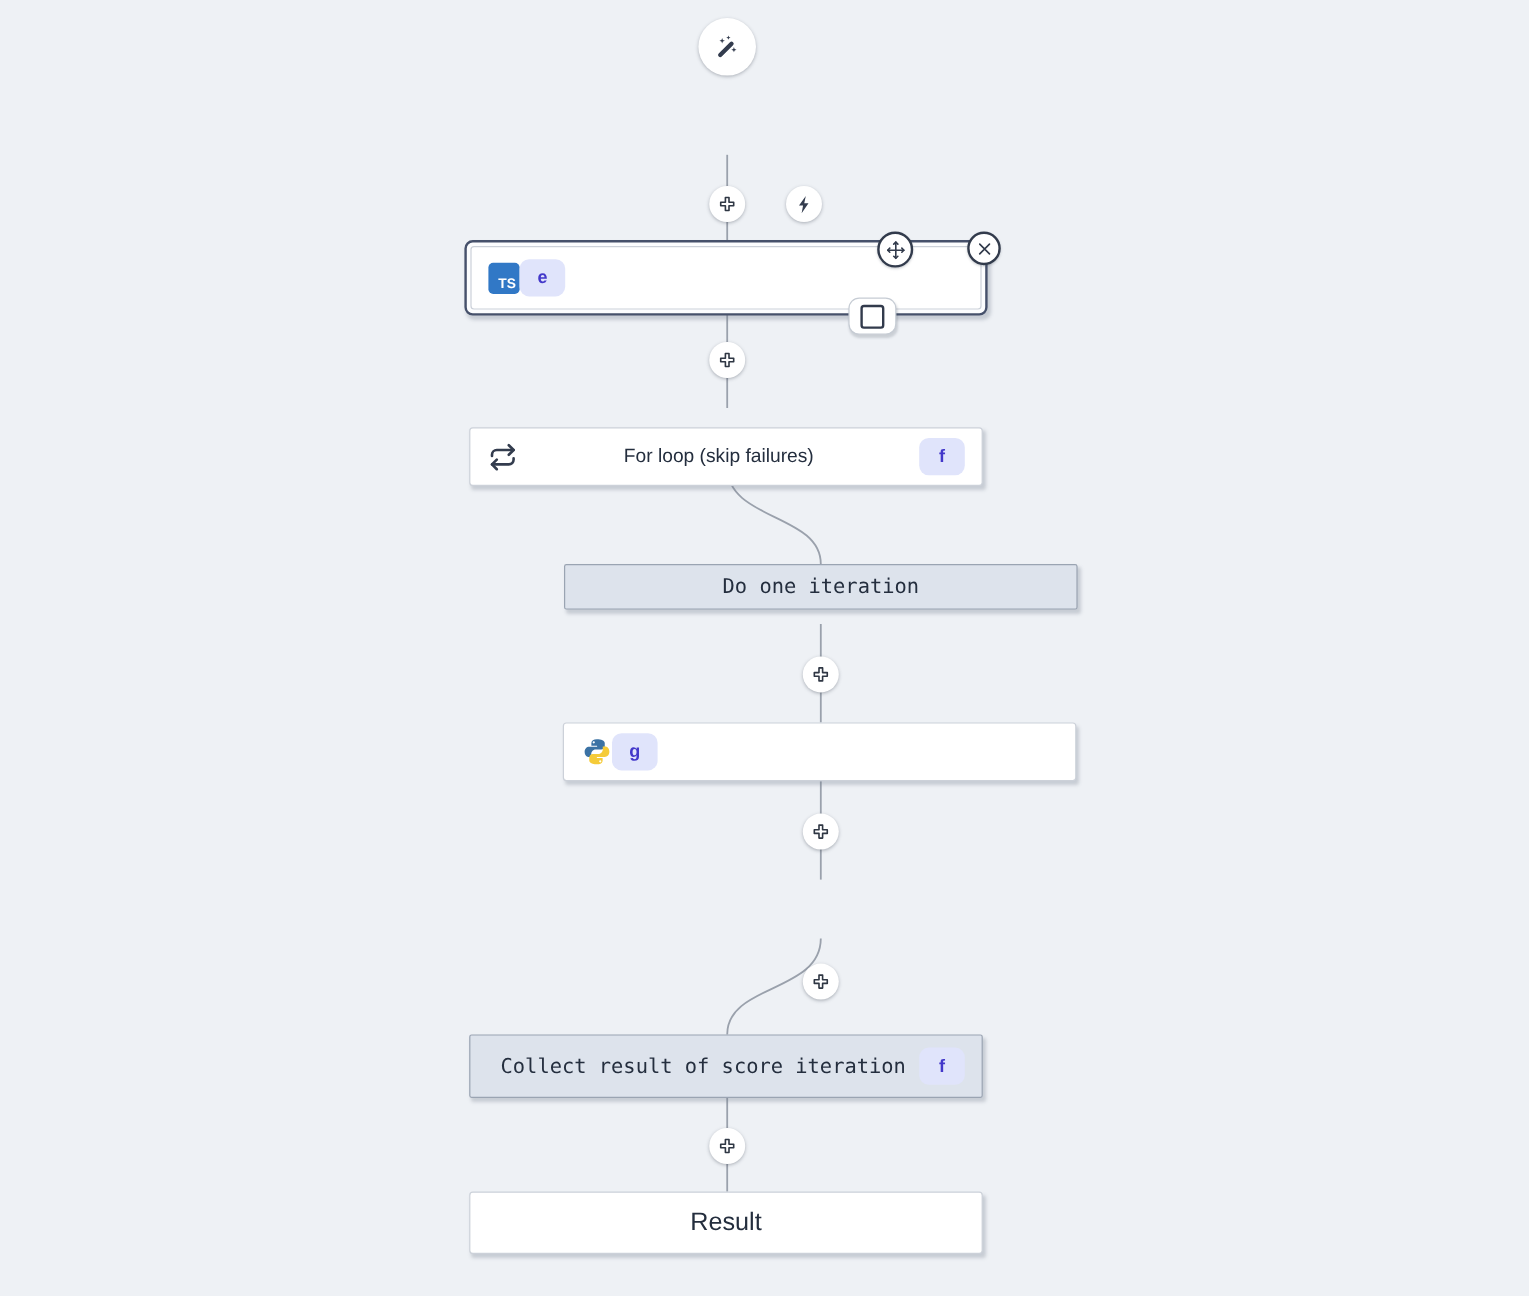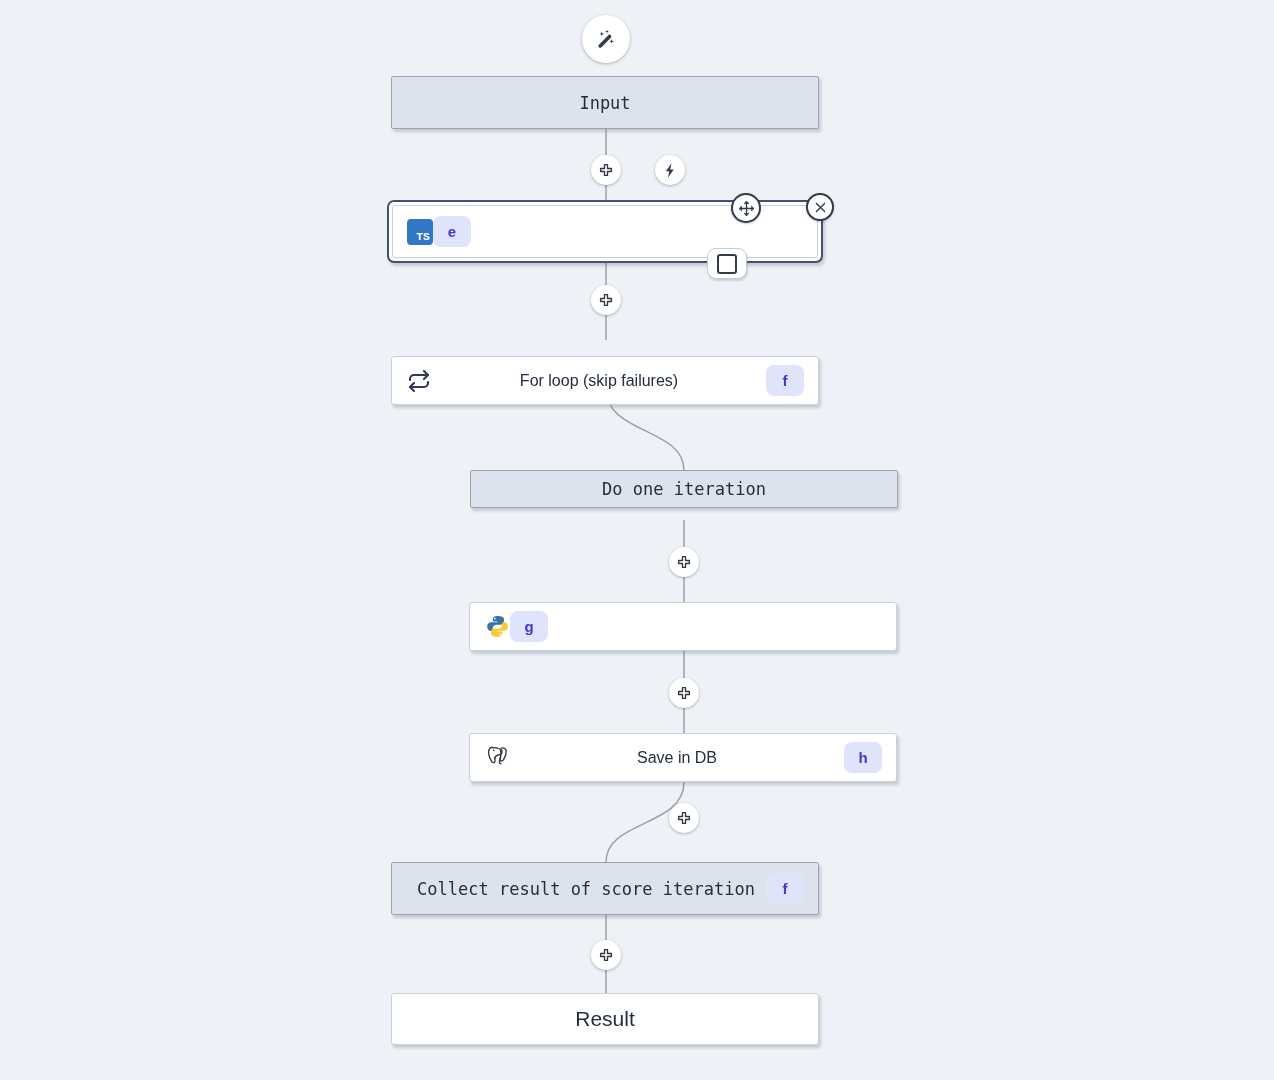--- a/index.html
+++ b/index.html
@@ -38,21 +38,21 @@
     flex:0 0 auto;width:38px;height:31px;border-radius:8px;
     background:var(--badge-bg,#e0e4fb);color:var(--badge-text,#4338ca);
     font-family:"Liberation Sans",sans-serif;font-size:15px;font-weight:bold;
     display:flex;align-items:center;justify-content:center;
   }
   .step-icon{flex:0 0 auto;width:26px;height:26px;display:flex;align-items:center;justify-content:center;}
   .ts-chip{
     width:26px;height:26px;box-sizing:border-box;border-radius:4px;
     background:var(--typescript-blue,#3178c6);color:#fff;font-weight:bold;font-size:11.5px;
     display:flex;align-items:flex-end;justify-content:flex-end;padding:0 3px 2px 16px;
-    font-family:Liberation Mono, monospace;
+    font-family:Liberation Sans, sans-serif;
   }
   .selected-wrap{
     position:absolute;box-sizing:border-box;
     border:2.5px solid var(--selected-outline,#46516b);
     border-radius:7px;padding:3px;background:#fcfdfe;
     box-shadow:2px 3px 3px rgba(110,120,135,.30);
   }
   .selected-wrap .snode{position:relative;width:100%;height:100%;box-shadow:none;}
 
   .square-btn{
@@ -80,23 +80,20 @@
 
   <button class="circle-btn" style="left:582px;top:15px;width:48px;height:48px">
     <svg width="24" height="24" viewBox="0 0 24 24">
       <path d="M6.2 18.9 L15.6 9.5" stroke="#333c4e" stroke-width="3.6" stroke-linecap="round" fill="none"></path>
       <path d="M7.8 4.6l.6 1.7 1.7.6-1.7.6-.6 1.7-.6-1.7-1.7-.6 1.7-.6z" fill="#333c4e"></path>
       <path d="M13 2.6l.5 1.3 1.3.5-1.3.5-.5 1.3-.5-1.3-1.3-.5 1.3-.5z" fill="#333c4e"></path>
       <path d="M17.6 12.2l.6 1.6 1.6.6-1.6.6-.6 1.6-.6-1.6-1.6-.6 1.6-.6z" fill="#333c4e"></path>
     </svg>
   </button>
 
-  <div class="node vnode" style="left:391px;top:76px;width:428px;height:53px">
-    <span class="node-label">Input</span>
-  </div>
 
   <button class="circle-btn" style="left:591px;top:155px;width:30px;height:30px">
     <svg width="18" height="18" viewBox="0 0 24 24">
       <path d="M10 4.8h4v5.2h5.2v4H14v5.2h-4V14H4.8v-4H10V4.8z" fill="#fff" stroke="#2f3744" stroke-width="1.8" stroke-linejoin="round"></path>
     </svg>
   </button>
   <button class="circle-btn" style="left:655px;top:155px;width:30px;height:30px">
     <svg width="17" height="17" viewBox="0 0 24 24">
       <path d="M13.4 1.8 5.4 13.2h4.8L8.5 22.2l8.1-11.7h-5l1.8-8.7z" fill="#333c4e"></path>
     </svg>
@@ -170,35 +167,20 @@
     </span>
     <span class="badge">g</span>
   </div>
 
   <button class="circle-btn" style="left:669px;top:678px;width:30px;height:30px">
     <svg width="18" height="18" viewBox="0 0 24 24">
       <path d="M10 4.8h4v5.2h5.2v4H14v5.2h-4V14H4.8v-4H10V4.8z" fill="#fff" stroke="#2f3744" stroke-width="1.8" stroke-linejoin="round"></path>
     </svg>
   </button>
 
-  <div class="node snode" style="left:469px;top:733px;width:428px;height:49px">
-    <span class="step-icon">
-      <svg width="25" height="25" viewBox="0 0 24 24">
-        <g stroke="#2f3744" stroke-width="1.3" stroke-linecap="round" stroke-linejoin="round" fill="none">
-          <path d="M12.2 3.2c-1.1-.7-2.7-.9-4-.4C6.6 2.2 4.8 2.6 4 4.2c-1 2-.5 5.2.6 8.1.9 2.3 2 4.3 3.2 4.6 1 .2 1.7-.5 1.8-1.6.1-.9-.1-1.9-.3-2.8"></path>
-          <path d="M15.9 3c2.4-.7 4.3.7 4.4 2.9.1 2.7-1 6-2.5 8.1-1 1.4-2.3 1.8-3.1.9-.7-.8-.5-2.1 0-3.3"></path>
-          <path d="M9.3 12.7c.4-1.8 1.8-2.9 3.8-3.1 1.8-.2 3-1 3.2-2.5.2-1.7-.9-3.2-2.9-3.6"></path>
-          <path d="M14.9 5.1c.6 3 .3 6.6-.7 9.4-.8 2.2-.3 3.5 1 3.5"></path>
-        </g>
-        <circle cx="8.4" cy="5.3" r=".8" fill="#2f3744"></circle>
-      </svg>
-    </span>
-    <span class="node-label">Save in DB</span>
-    <span class="badge">h</span>
-  </div>
 
   <button class="circle-btn" style="left:669px;top:803px;width:30px;height:30px">
     <svg width="18" height="18" viewBox="0 0 24 24">
       <path d="M10 4.8h4v5.2h5.2v4H14v5.2h-4V14H4.8v-4H10V4.8z" fill="#fff" stroke="#2f3744" stroke-width="1.8" stroke-linejoin="round"></path>
     </svg>
   </button>
 
   <div class="node vnode" style="left:391px;top:862px;width:428px;height:53px">
     <span class="node-label">Collect result of score iteration</span>
     <span class="badge">f</span>

